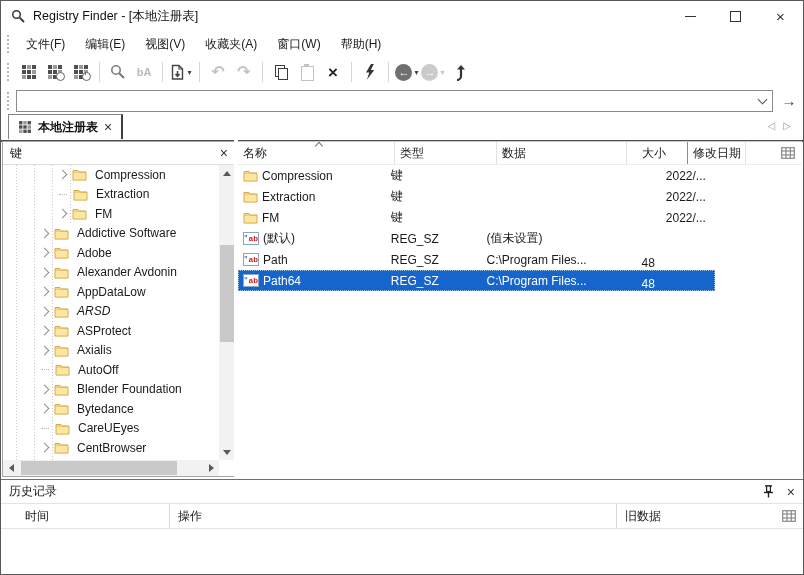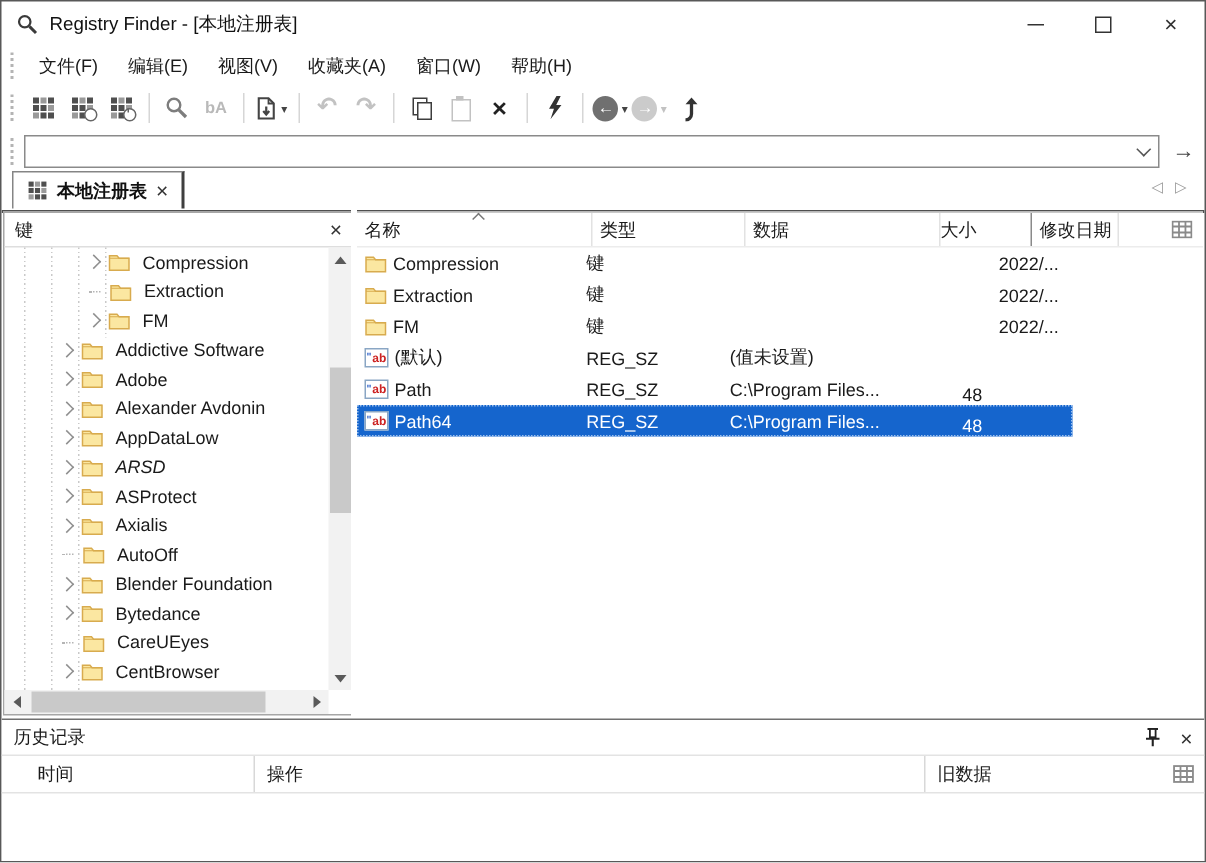--- a/index.html
+++ b/index.html
@@ -80,33 +80,33 @@
   .tri.down{border-left:4px solid transparent;border-right:4px solid transparent;border-top:5px solid #5a5a5a;}
   .tri.left{border-top:4px solid transparent;border-bottom:4px solid transparent;border-right:5px solid #5a5a5a;}
   .tri.right{border-top:4px solid transparent;border-bottom:4px solid transparent;border-left:5px solid #5a5a5a;}
   .vthumb{position:absolute;left:1px;right:1px;top:27%;height:33%;background:#c9c9c9;}
   .hthumb{position:absolute;top:1px;bottom:1px;left:18px;width:156px;background:#c9c9c9;}
   .splitter{position:absolute;left:233px;top:0;width:4px;bottom:0;background:#fff;}
   .valpanel{position:absolute;left:237px;top:1px;right:1px;bottom:2px;border-top:1px solid #c9c9c9;background:#fff;}
   .vhead{height:22px;display:flex;align-items:stretch;position:relative;border-bottom:1px solid #ececec;}
   .hcell{display:flex;align-items:center;padding-left:5px;border-right:1px solid #e2e2e2;color:#1a1a1a;position:relative;}
   .c-name{width:151px;}.c-type{width:96px;}.c-data{width:124px;}
-  .c-size{width:54px;justify-content:flex-start;padding-right:6px;padding-left:0;}
+  .c-size{width:54px;justify-content:center;padding-right:6px;padding-left:0;}
   .c-mod{width:52px;}
   .hcell.c-size{border-right:1px solid #8a8a8a;}
   .hcell.c-mod{border-right:1px solid #e2e2e2;}
   .sort-caret{position:absolute;top:1px;left:50%;width:5px;height:5px;border-left:1.2px solid #777;border-top:1.2px solid #777;transform:rotate(45deg);}
   .grid-ic{position:absolute;right:7px;top:5px;}
   .vbody .vrow{height:21px;display:flex;align-items:stretch;}
   .vmain{display:flex;width:477px;align-items:stretch;}
   .vcell{display:flex;align-items:center;padding-left:5px;overflow:hidden;white-space:nowrap;}
   .vcell.c-size{justify-content:flex-end;padding-right:6px;padding-left:0;align-items:flex-end;}
   .vrow.sel .vmain{color:#fff;outline:1px dotted #9cc0ee;outline-offset:-1px;}
   .regsz{width:14px;height:11px;border:1px solid #8aa6c4;background:#fff;display:flex;align-items:center;justify-content:center;
-    font-size:8px;font-weight:bold;color:#c22;flex:none;line-height:1;}
+    font-size:8px;font-weight:bold;color:#c22;flex:none;line-height:1;font-family:Liberation Mono, monospace;}
   .regsz::before{content:'"';color:#36c;font-size:7px;margin-right:0.5px;}
   .fold{flex:none;}
   .icon-gap{margin-right:4px;}
   
   .history{top:478px;left:0;right:0;bottom:0;border-top:1px solid #707070;background:#fff;}
   .hist-title{height:23px;display:flex;align-items:center;padding:0 8px;border-bottom:1px solid #e3e3e3;}
   .hist-title .ttl{flex:1;}
   .hist-tools{display:flex;align-items:center;gap:13px;}
   .hist-head{height:24px;display:flex;align-items:stretch;position:relative;border-bottom:1px solid #e3e3e3;}
   .hh{display:flex;align-items:center;padding-left:8px;border-right:1px solid #d8d8d8;}

